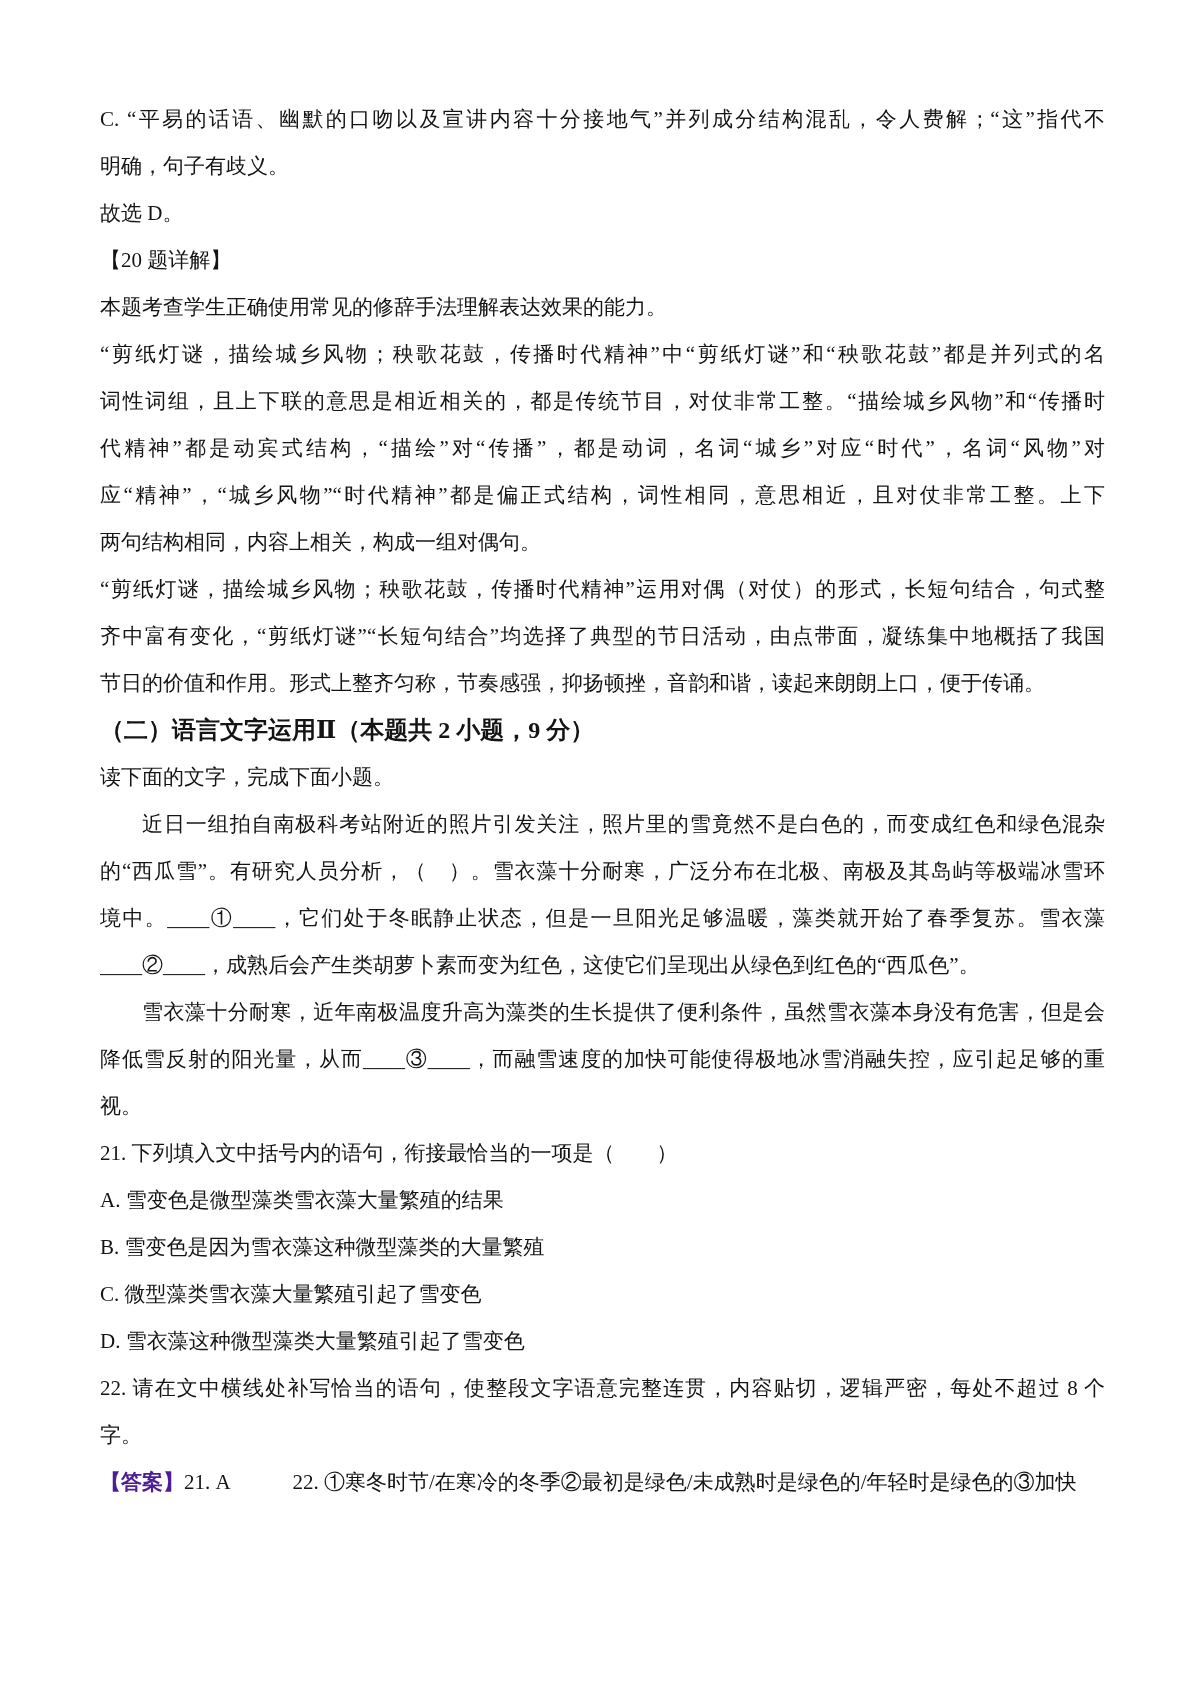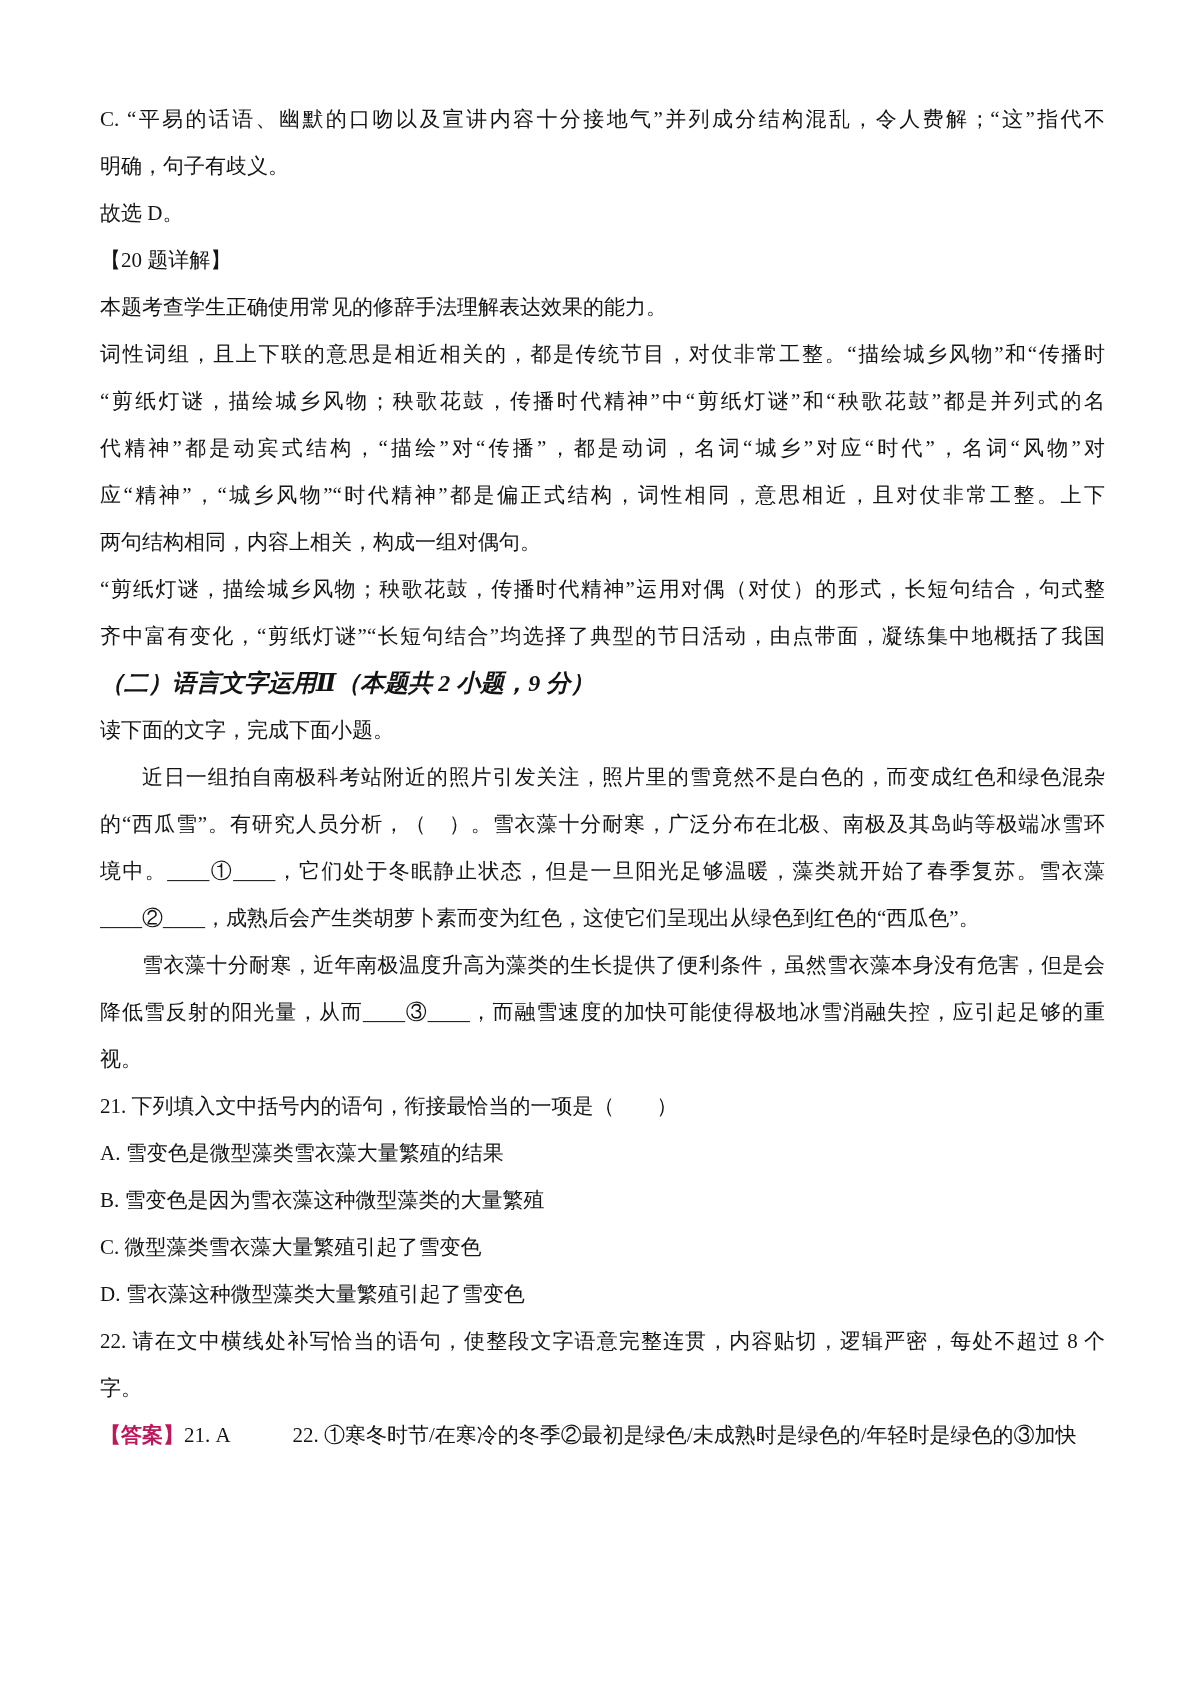--- a/index.html
+++ b/index.html
@@ -22,45 +22,45 @@
   }
   .line.full {
     text-align: justify;
     text-align-last: justify;
     text-justify: inter-character;
   }
   .line.indent { text-indent: 42px; }
   .line.heading {
     font-weight: bold;
     font-size: 24px;
-    font-style: italic;
   }
   .line.answer { white-space: nowrap; }
   .answer-label {
-    color: #be185d;
+    color: #4c1d95;
     font-weight: bold;
   }
 </style>
 </head>
 <body>
 
 <div class="page">
   <div id="lines">
       <div class="line body full">C. “平易的话语、幽默的口吻以及宣讲内容十分接地气”并列成分结构混乱，令人费解；“这”指代不</div>
       <div class="line body">明确，句子有歧义。</div>
       <div class="line body">故选 D。</div>
       <div class="line body">【20 题详解】</div>
       <div class="line body">本题考查学生正确使用常见的修辞手法理解表达效果的能力。</div>
+      <div class="line body full">“剪纸灯谜，描绘城乡风物；秧歌花鼓，传播时代精神”中“剪纸灯谜”和“秧歌花鼓”都是并列式的名</div>
       <div class="line body full">词性词组，且上下联的意思是相近相关的，都是传统节目，对仗非常工整。“描绘城乡风物”和“传播时</div>
-      <div class="line body full">“剪纸灯谜，描绘城乡风物；秧歌花鼓，传播时代精神”中“剪纸灯谜”和“秧歌花鼓”都是并列式的名</div>
       <div class="line body full">代精神”都是动宾式结构，“描绘”对“传播”，都是动词，名词“城乡”对应“时代”，名词“风物”对</div>
       <div class="line body full">应“精神”，“城乡风物”“时代精神”都是偏正式结构，词性相同，意思相近，且对仗非常工整。上下</div>
       <div class="line body">两句结构相同，内容上相关，构成一组对偶句。</div>
       <div class="line body full">“剪纸灯谜，描绘城乡风物；秧歌花鼓，传播时代精神”运用对偶（对仗）的形式，长短句结合，句式整</div>
       <div class="line body full">齐中富有变化，“剪纸灯谜”“长短句结合”均选择了典型的节日活动，由点带面，凝练集中地概括了我国</div>
+      <div class="line body">节日的价值和作用。形式上整齐匀称，节奏感强，抑扬顿挫，音韵和谐，读起来朗朗上口，便于传诵。</div>
       <div class="line heading">（二）语言文字运用Ⅱ（本题共 2 小题，9 分）</div>
       <div class="line body">读下面的文字，完成下面小题。</div>
       <div class="line body full indent">近日一组拍自南极科考站附近的照片引发关注，照片里的雪竟然不是白色的，而变成红色和绿色混杂</div>
       <div class="line body full">的“西瓜雪”。有研究人员分析，（　）。雪衣藻十分耐寒，广泛分布在北极、南极及其岛屿等极端冰雪环</div>
       <div class="line body full">境中。____①____，它们处于冬眠静止状态，但是一旦阳光足够温暖，藻类就开始了春季复苏。雪衣藻</div>
       <div class="line body">____②____，成熟后会产生类胡萝卜素而变为红色，这使它们呈现出从绿色到红色的“西瓜色”。</div>
       <div class="line body full indent">雪衣藻十分耐寒，近年南极温度升高为藻类的生长提供了便利条件，虽然雪衣藻本身没有危害，但是会</div>
       <div class="line body full">降低雪反射的阳光量，从而____③____，而融雪速度的加快可能使得极地冰雪消融失控，应引起足够的重</div>
       <div class="line body">视。</div>
       <div class="line body">21. 下列填入文中括号内的语句，衔接最恰当的一项是（　　）</div>

